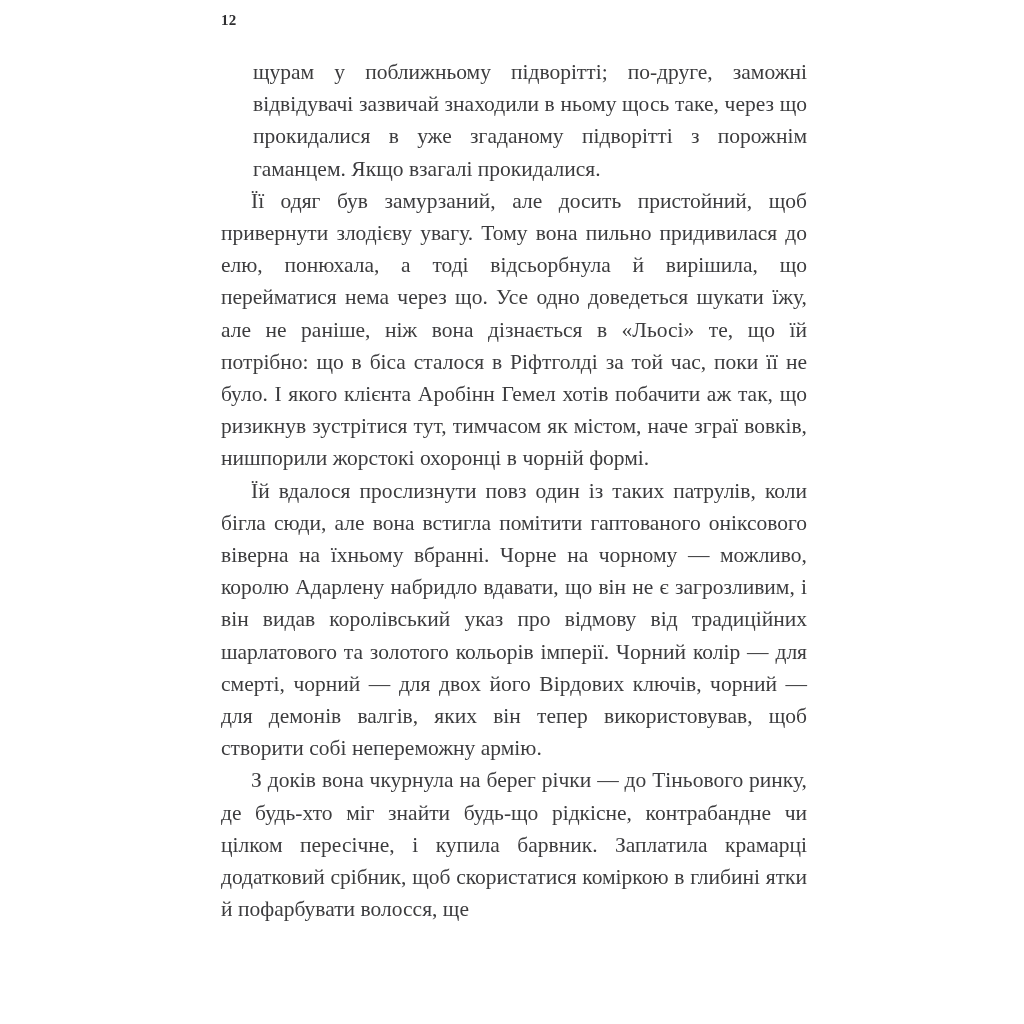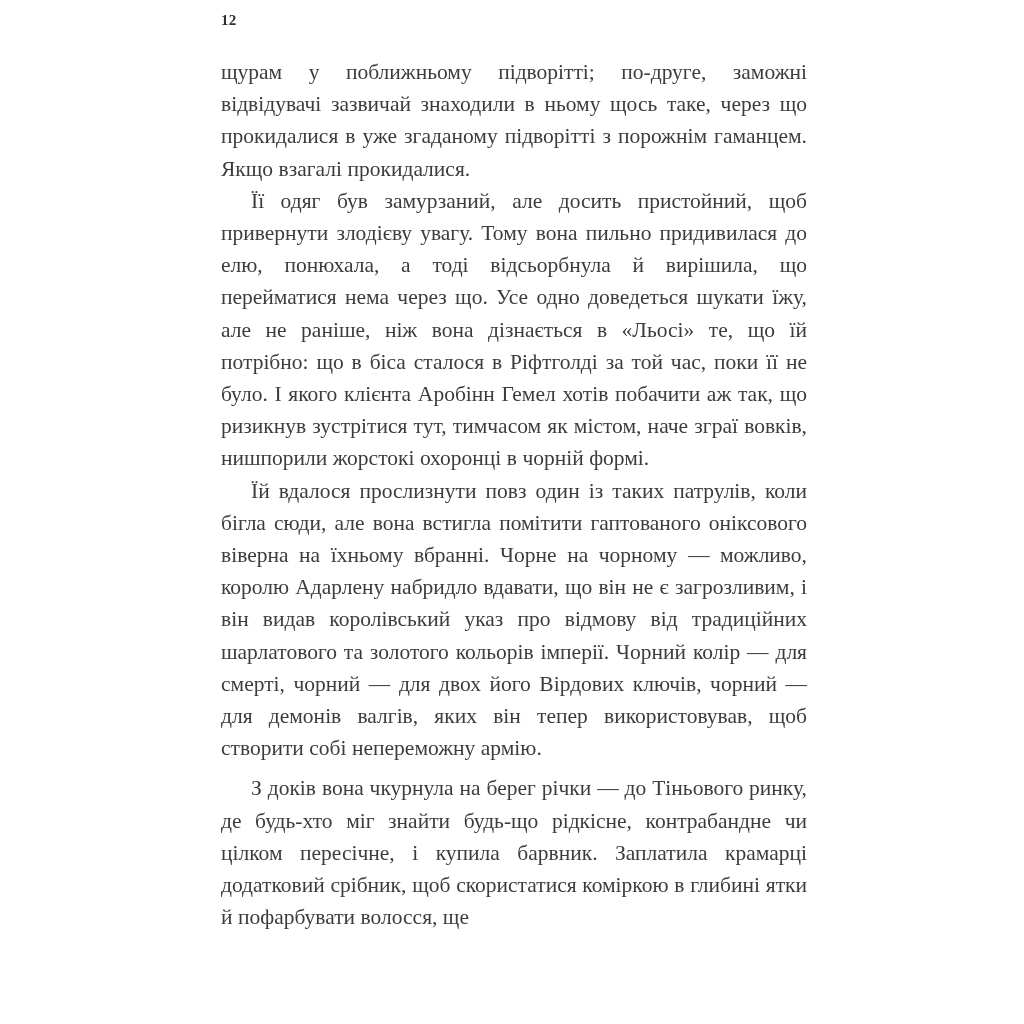--- a/index.html
+++ b/index.html
@@ -49,26 +49,26 @@
 
   .textblock p {
     margin: 0;
     text-indent: 30px;
     hyphens: manual;
     word-spacing: 0.1px;
   }
 
   .textblock p.first {
     text-indent: 0;
+    margin-left: 32px;
   }
 
   
   .textblock p:last-child {
     margin-bottom: 0;
-    margin-top: 8px;
   }
 </style>
 </head>
 <body>
 
 <div class="page">
 
   <div class="folio">12</div>
 
   <div class="textblock">

